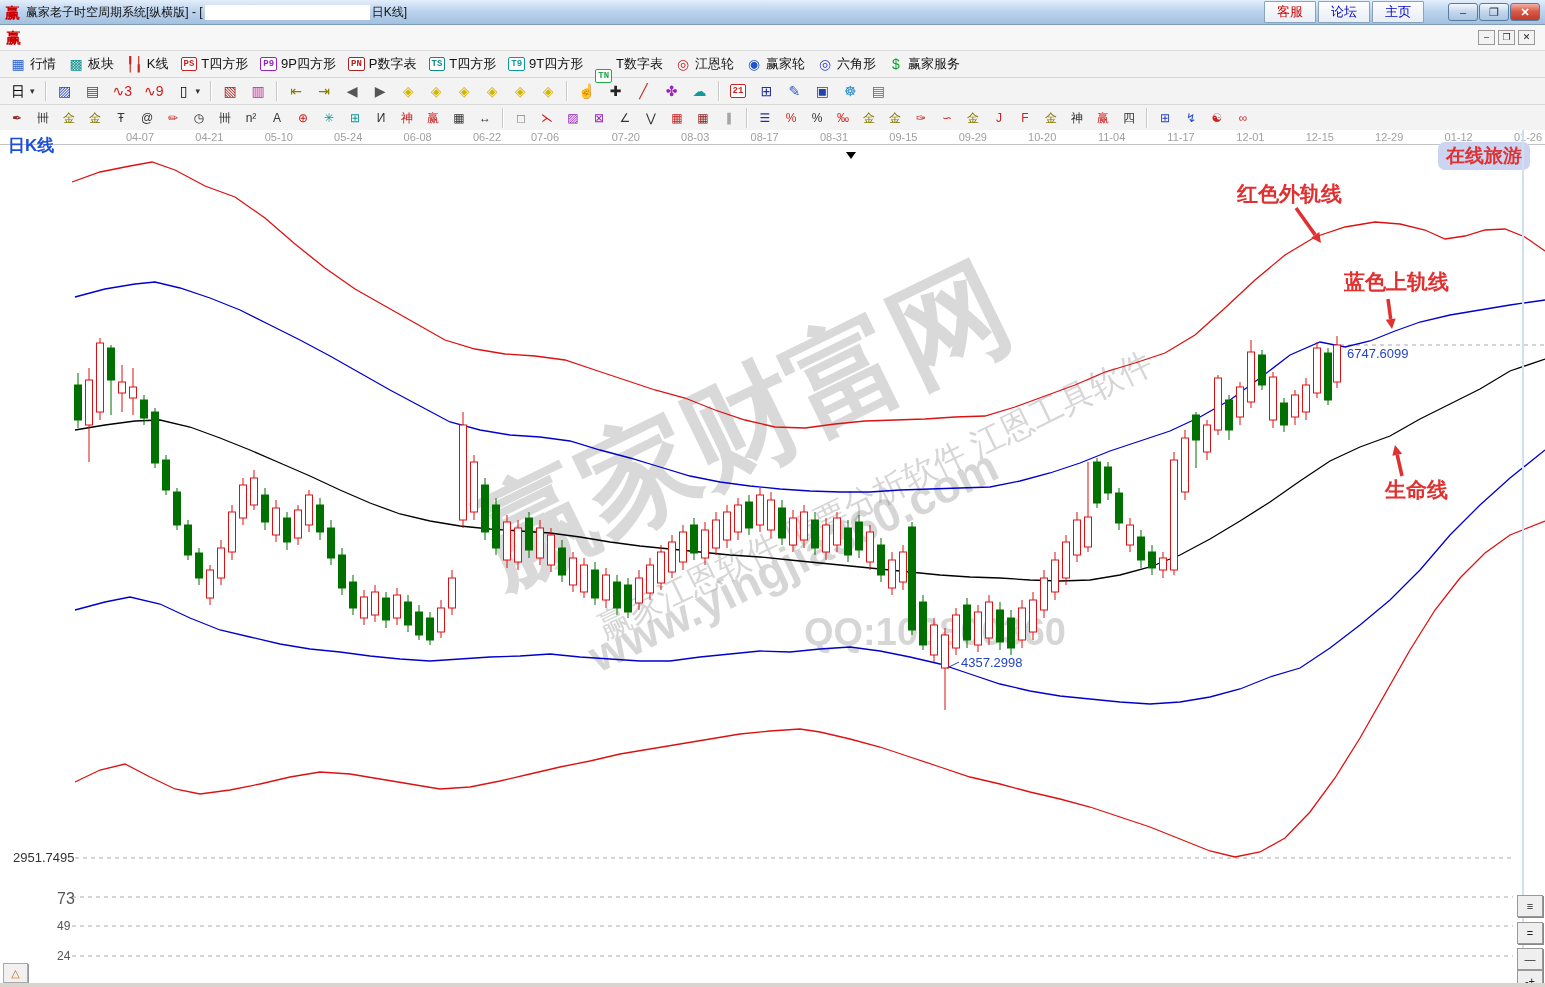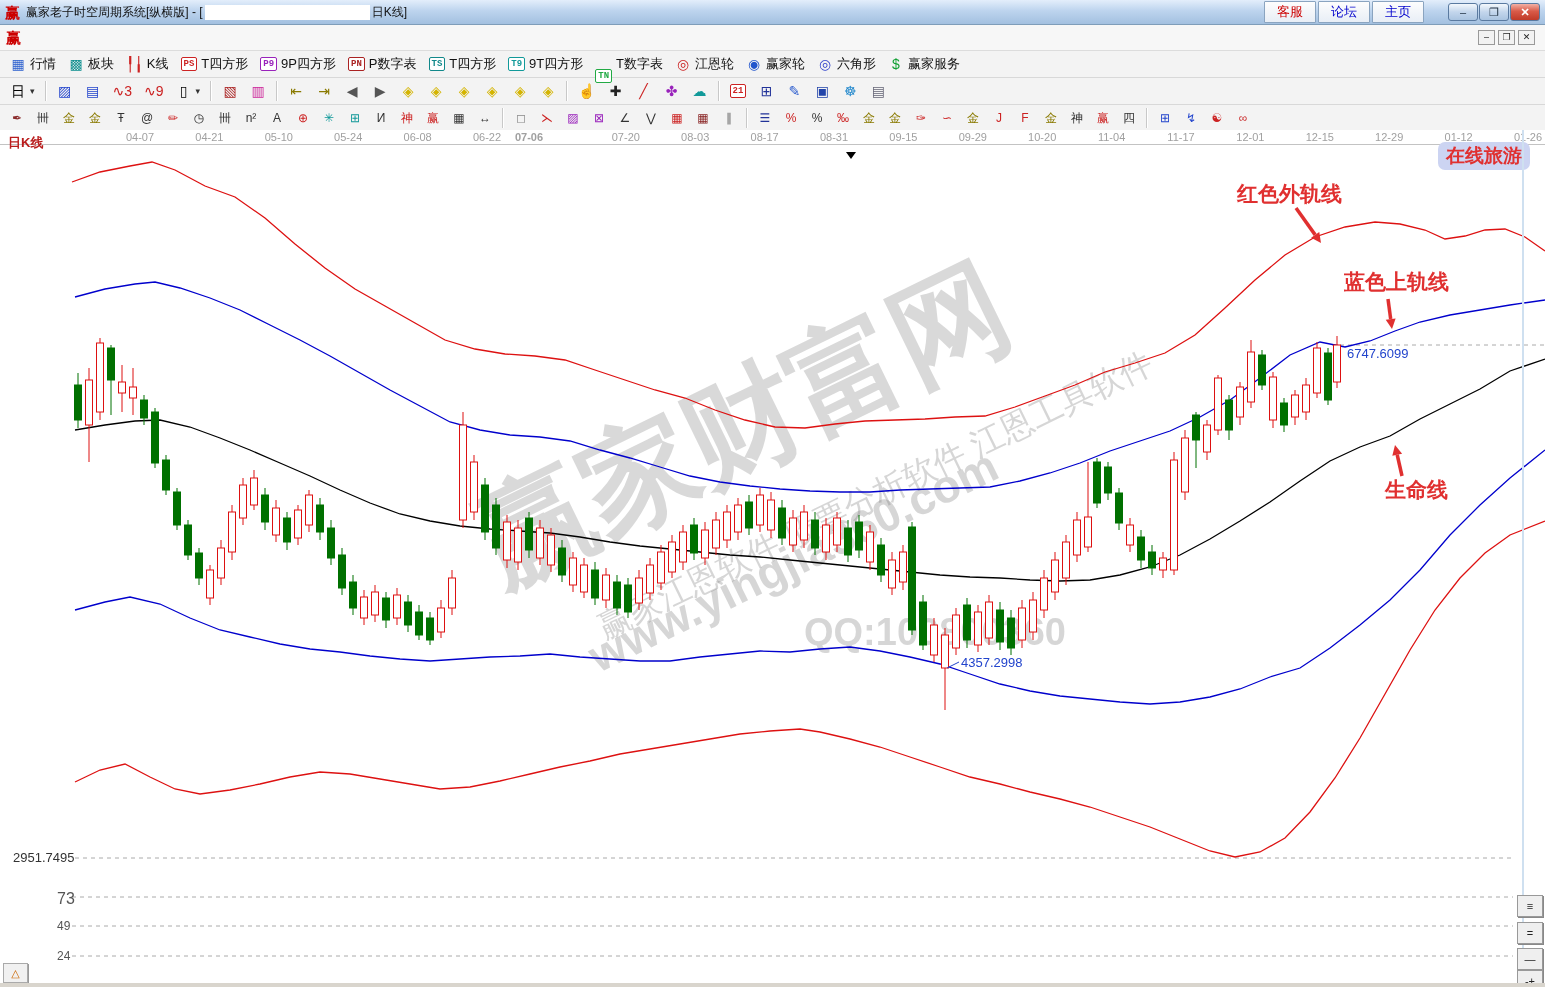--- a/index.html
+++ b/index.html
@@ -34,21 +34,21 @@
   .glyph { font-size:14px; min-width:16px; text-align:center; line-height:1; }
   #toolbar3 .glyph { font-size:12px; min-width:14px; }
   .badge { font:bold 9px "Liberation Mono", monospace; border:1px solid; padding:0 2px; border-radius:2px; background:#fff; line-height:12px; }
   .tb-label { font-size:13px; color:#111; }
   .dd { font-size:9px; color:#333; }
   .sep { width:0; height:20px; border-left:1px solid #c8c8c8; border-right:1px solid #fff; margin:0 4px; }
 
   
   .chart-area { position:absolute; left:0; top:130px; width:1545px; height:857px; background:#fff; }
   .chart-svg { position:absolute; left:0; top:0; width:1545px; height:857px; }
-  .kline-label { position:absolute; left:8px; top:4px; color:#b91c1c; font-size:13px; font-weight:bold; }
+  .kline-label { position:absolute; left:8px; top:4px; color:#1d4ed8; font-size:17px; font-weight:bold; }
   .date-row { position:absolute; left:0; top:0; width:1545px; height:15px; border-bottom:1px solid #c3c3c3; }
   .date-tick { position:absolute; top:1px; transform:translateX(-50%); color:#a0a0a0; font-size:11px; white-space:nowrap; }
   .indicator-row { position:absolute; left:140px; top:17px; font-size:13px; white-space:nowrap; }
   .indicator-row span { margin-right:14px; }
   .float-label { position:absolute; white-space:nowrap; }
   .annotation { position:absolute; color:#e03030; font-size:21px; font-weight:bold; white-space:nowrap; cursor:pointer; }
   .stock-tag { position:absolute; background:#ccd4f2; border-radius:5px; color:#e03030; font-size:19px;
     font-weight:bold; padding:1px 8px; white-space:nowrap; cursor:pointer; }
   .right-edge { position:absolute; right:21px; top:0; width:2px; height:100%; background:#cfe0f0; }
   .mini-btn { position:absolute; right:2px; width:26px; height:22px; background:#efefef; border:1px solid #999;
@@ -875,21 +875,21 @@
       <polygon points="1395,445 1392.325403704008,455.8557143778503 1402.079813724685,453.6531056635039" fill="#e03030"></polygon>
     </svg>
 
   <div class="date-row" id="date-row">
       <span class="date-tick" style="left: 140px;">04-07</span>
       <span class="date-tick" style="left: 209.4px;">04-21</span>
       <span class="date-tick" style="left: 278.8px;">05-10</span>
       <span class="date-tick" style="left: 348.2px;">05-24</span>
       <span class="date-tick" style="left: 417.6px;">06-08</span>
       <span class="date-tick" style="left: 487px;">06-22</span>
-      <span class="date-tick" style="left: 529px; font-weight: bold;">07-06</span>
+      <span class="date-tick" style="left: 545px;">07-06</span>
       <span class="date-tick" style="left: 625.8px;">07-20</span>
       <span class="date-tick" style="left: 695.2px;">08-03</span>
       <span class="date-tick" style="left: 764.6px;">08-17</span>
       <span class="date-tick" style="left: 834px;">08-31</span>
       <span class="date-tick" style="left: 903.4px;">09-15</span>
       <span class="date-tick" style="left: 972.8px;">09-29</span>
       <span class="date-tick" style="left: 1042.2px;">10-20</span>
       <span class="date-tick" style="left: 1111.6px;">11-04</span>
       <span class="date-tick" style="left: 1181px;">11-17</span>
       <span class="date-tick" style="left: 1250.4px;">12-01</span>

